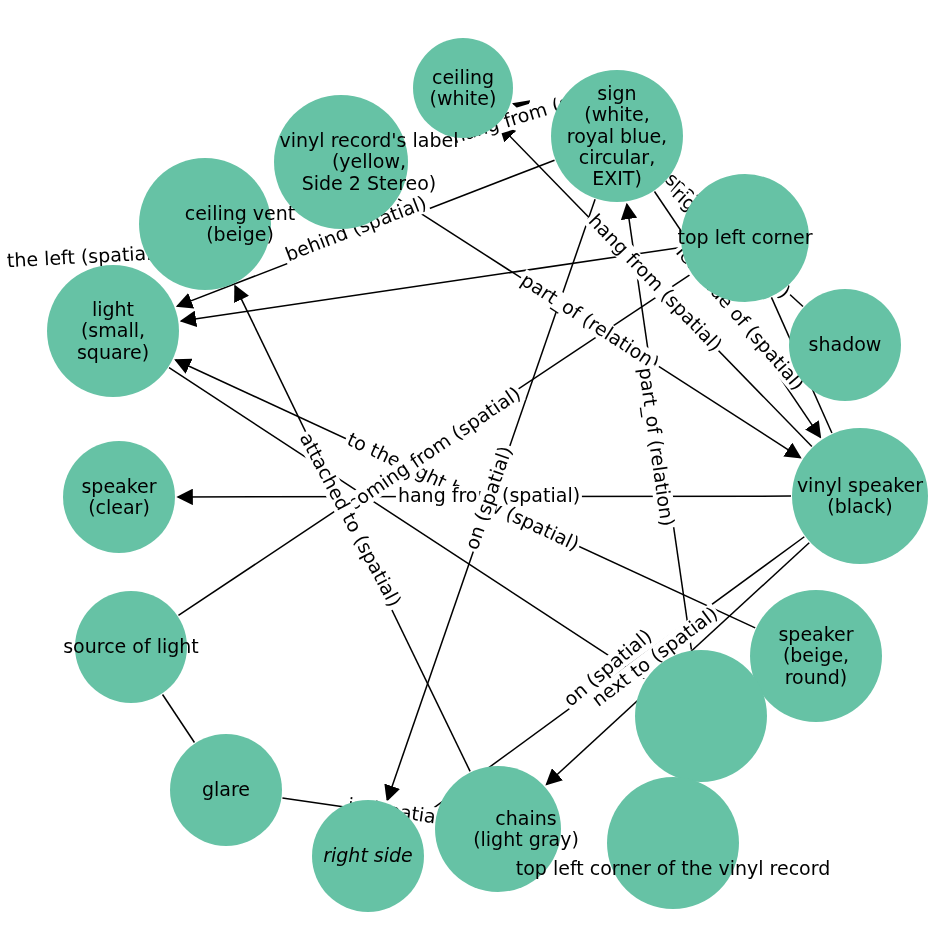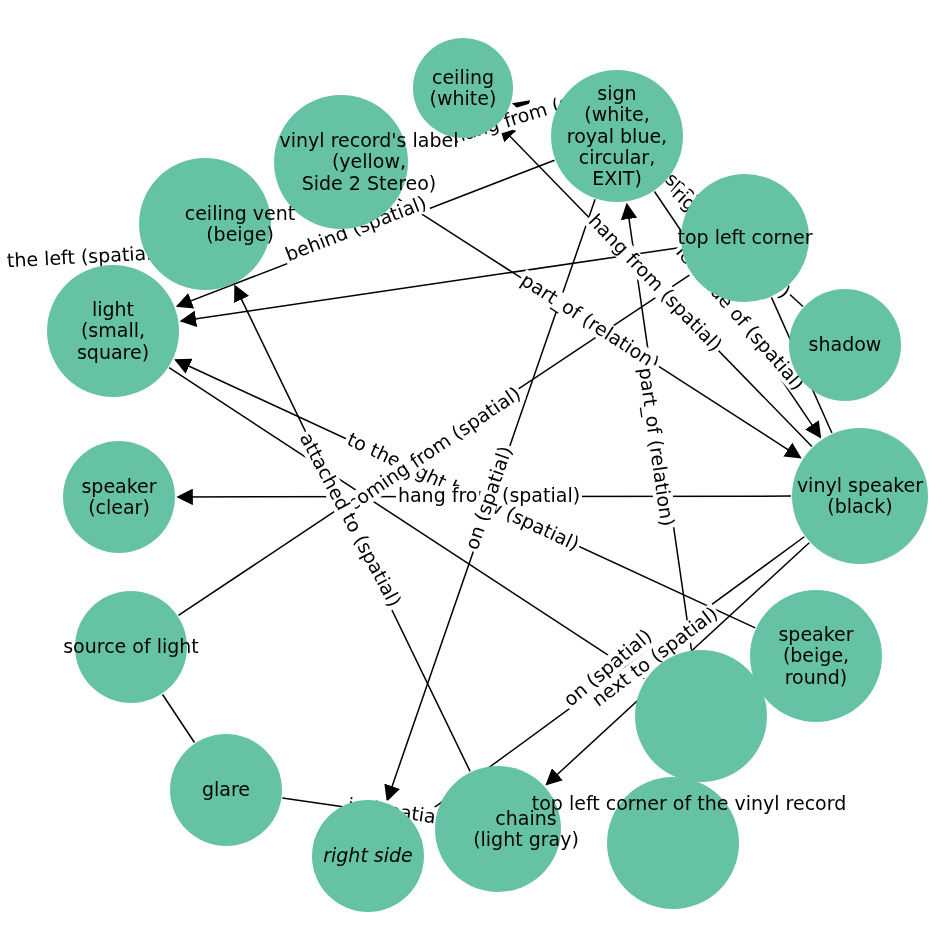--- a/index.html
+++ b/index.html
@@ -108,16 +108,16 @@
       <div class="node-label" style="left: 860px; top: 496px;">vinyl speaker
 (black)</div>
       <div class="node-label" style="left: 131px; top: 647px;">source of light</div>
       <div class="node-label" style="left: 816px; top: 656px;">speaker
 (beige,
 round)</div>
       <div class="node-label" style="left: 226px; top: 790px; text-align: center;">glare</div>
       <div class="node-label" style="left: 368px; top: 856px; font-style: italic;">right side</div>
       <div class="node-label" style="left: 526px; top: 829px;">chains
 (light gray)</div>
-      <div class="node-label" style="left: 673px; top: 804px; margin-left: 16px;">top left corner of the vinyl record</div>
+      <div class="node-label" style="left: 673px; top: 869px;">top left corner of the vinyl record</div>
     </div>
 <div class="stray-label" style="left: 68px; top: 257px; transform: translate(-50%, -50%) rotate(-3deg);">on the left (spatial)</div>
   </div>
 
 </body></html>

